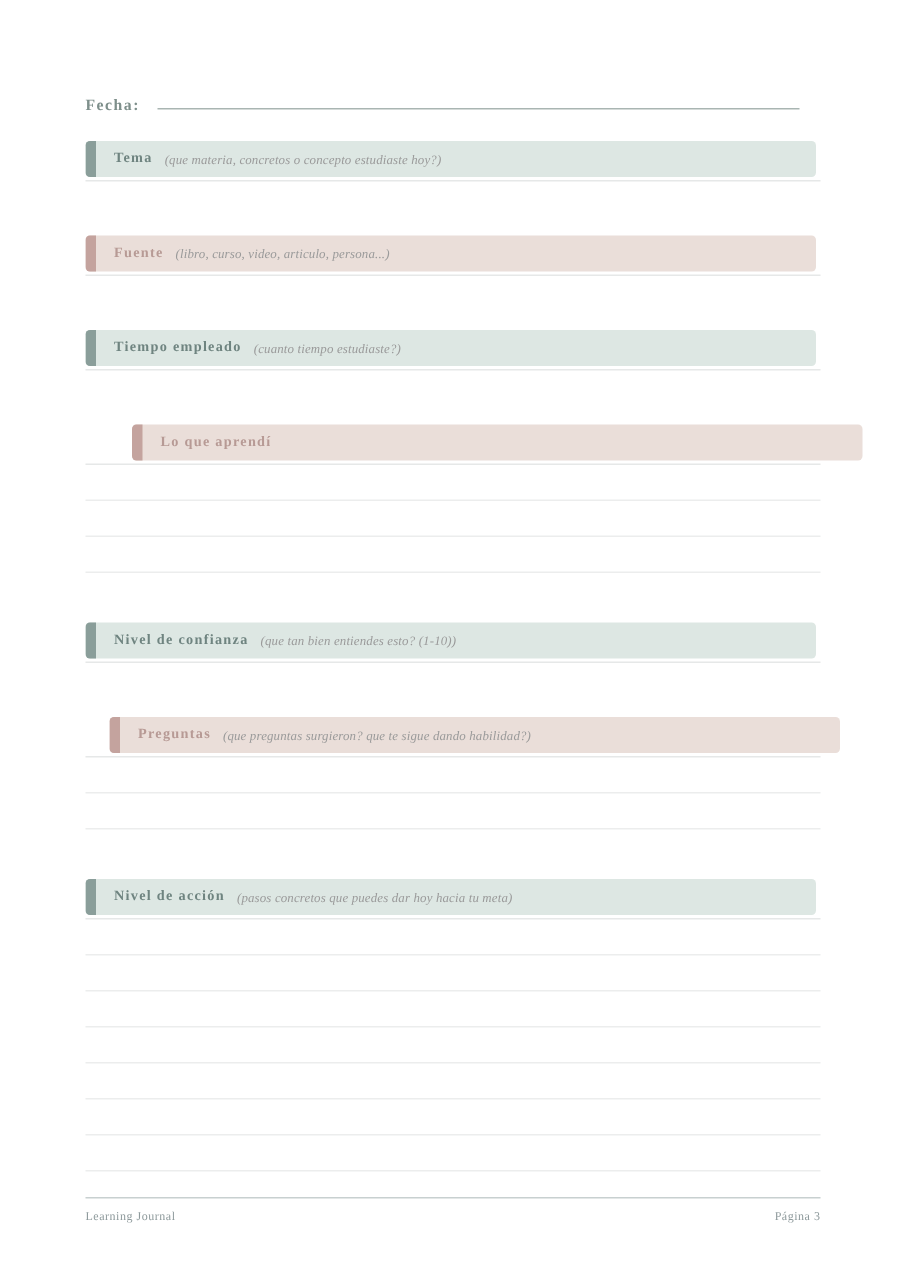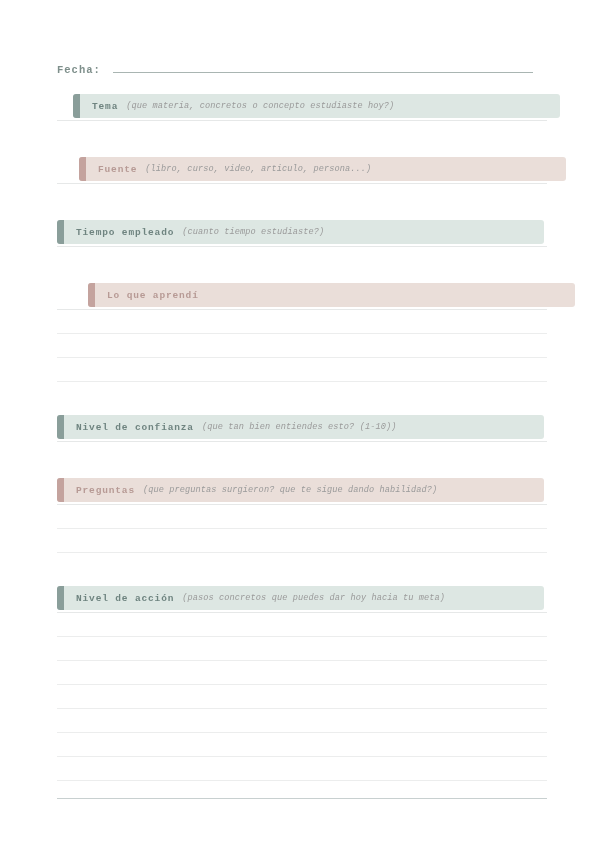--- a/index.html
+++ b/index.html
@@ -5,21 +5,21 @@
   html, body {
     margin: 0;
     padding: 0;
     background: #ffffff;
   }
   .page {
     position: relative;
     width: 600px;
     height: 848px;
     background: #ffffff;
-    font-family: Liberation Mono, monospace;
+    font-family: Liberation Serif, serif;
     overflow: hidden;
     box-sizing: border-box;
   }
 
   
   .date-row {
     position: absolute;
     left: 57px;
     top: 60px;
     width: 476px;
@@ -125,28 +125,28 @@
 <body>
 
 <div class="page">
 
   <div class="date-row">
     <span class="date-label">Fecha:</span>
     <span class="date-line"></span>
   </div>
 
   <div id="sections-root">
-      <div class="section" style="top: 94px; margin-left: 16px;">
+      <div class="section" style="top: 94px;">
         <div class="band green">
           <span class="tab green"></span>
           <span class="band-label">Tema</span>
           <span class="band-hint">(que materia, concretos o concepto estudiaste hoy?)</span>
         </div>
       </div>
-      <div class="section" style="top: 157px; margin-left: 22px;">
+      <div class="section" style="top: 157px;">
         <div class="band rose">
           <span class="tab rose"></span>
           <span class="band-label">Fuente</span>
           <span class="band-hint">(libro, curso, video, articulo, persona...)</span>
         </div>
       </div>
       <div class="section" style="top: 220px;">
         <div class="band green">
           <span class="tab green"></span>
           <span class="band-label">Tiempo empleado</span>
@@ -159,37 +159,41 @@
           <span class="band-label">Lo que aprendí</span>
         </div>
       </div>
       <div class="section" style="top: 415px;">
         <div class="band green">
           <span class="tab green"></span>
           <span class="band-label">Nivel de confianza</span>
           <span class="band-hint">(que tan bien entiendes esto? (1-10))</span>
         </div>
       </div>
-      <div class="section" style="top: 478px;">
+      <div class="section" style="top: 478px; margin-left: 16px;">
         <div class="band rose">
           <span class="tab rose"></span>
           <span class="band-label">Preguntas</span>
           <span class="band-hint">(que preguntas surgieron? que te sigue dando habilidad?)</span>
         </div>
       </div>
       <div class="section" style="top: 586px;">
         <div class="band green">
           <span class="tab green"></span>
           <span class="band-label">Nivel de acción</span>
           <span class="band-hint">(pasos concretos que puedes dar hoy hacia tu meta)</span>
         </div>
       </div>
     </div>
 
   <div class="footer-rule"></div>
+  <div class="footer">
+    <span>Learning Journal</span>
+    <span>Página 3</span>
+  </div>
 
 <div class="rule first" style="top: 120px;"></div>
     <div class="rule first" style="top: 183px;"></div>
     <div class="rule first" style="top: 246px;"></div>
     <div class="rule first" style="top: 309px;"></div>
     <div class="rule" style="top: 333px;"></div>
     <div class="rule" style="top: 357px;"></div>
     <div class="rule" style="top: 381px;"></div>
     <div class="rule first" style="top: 441px;"></div>
     <div class="rule first" style="top: 504px;"></div>

